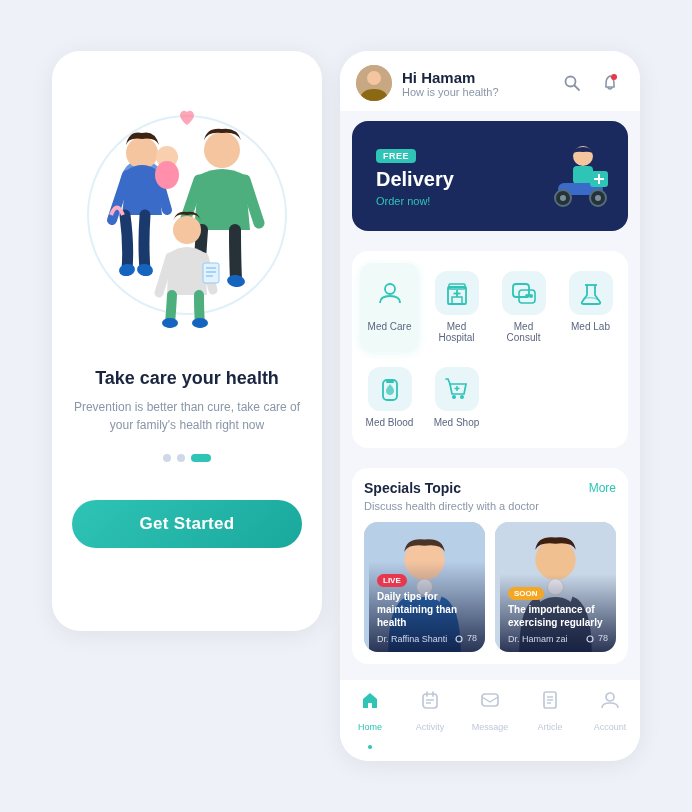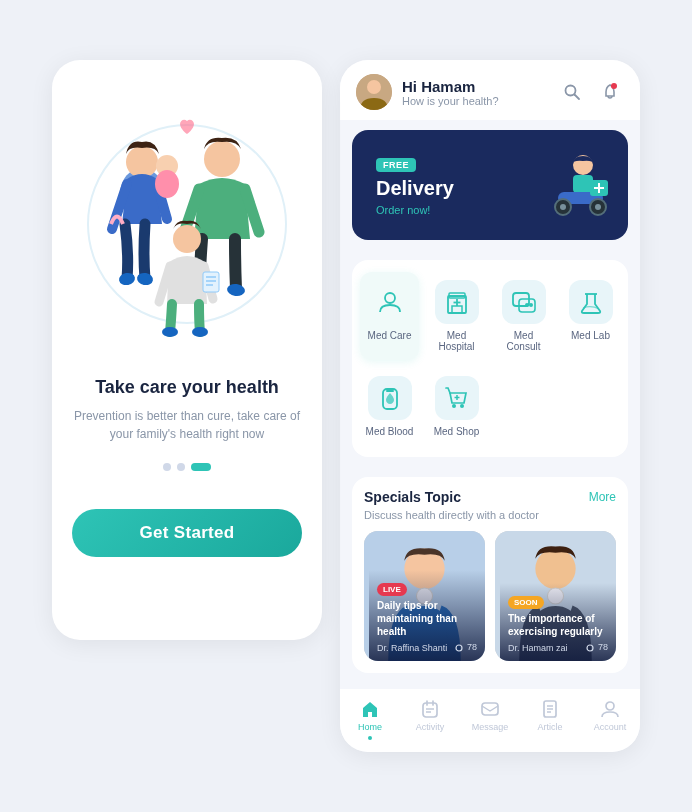--- a/index.html
+++ b/index.html
@@ -333,21 +333,21 @@
       background: #fff;
       display: flex;
       justify-content: space-around;
       padding: 10px 0 12px;
       margin-top: 6px;
     }
     .nav-item {
       display: flex;
       flex-direction: column;
       align-items: center;
-      gap: 3px;
+      gap: 12px;
       cursor: pointer;
       min-width: 48px;
     }
     .nav-icon {
       font-size: 18px;
       color: #c0c8d8;
     }
     .nav-icon.active-nav {
       color: #2ec4b6;
     }

